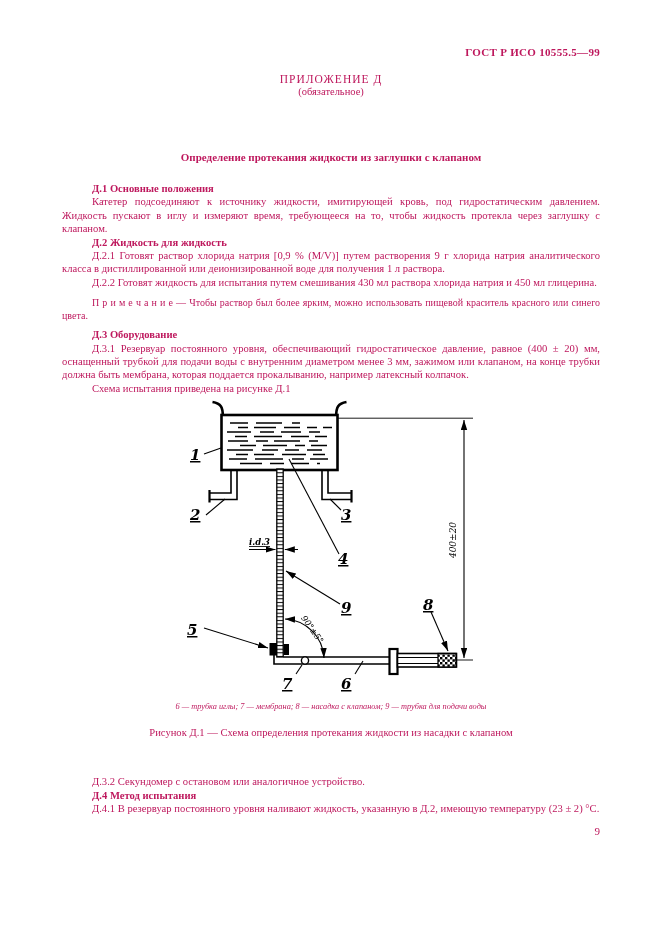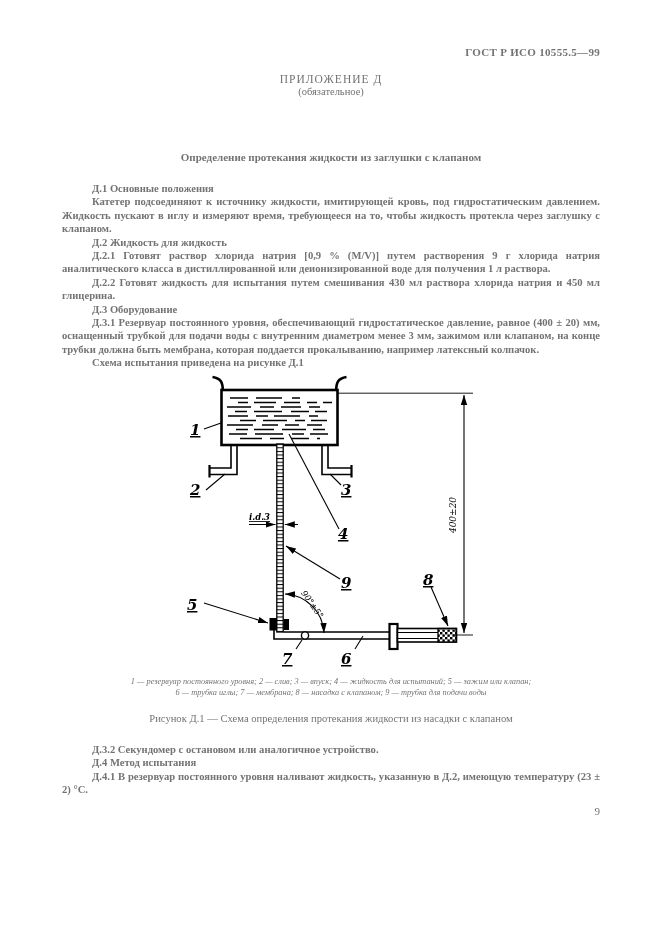--- a/index.html
+++ b/index.html
@@ -1,62 +1,63 @@
 <!DOCTYPE html>
 <html><head>
 <meta charset="utf-8">
 <style>
   html,body { margin:0; padding:0; background:#888; }
   .page {
-    width:661px; height:936px; background:#ffffff; color:#737373;
+    width:661px; height:936px; background:#ffffff; color:#be185d;
     font-family:"Liberation Serif", serif;
     position:relative; box-sizing:border-box;
     padding:46px 61px 0 62px; margin:0 auto;
     overflow:hidden;
   }
   .doc-header { font-size:11px; font-weight:bold; text-align:right; letter-spacing:.3px; }
   .appendix-label { font-size:11.5px; text-align:center; margin-top:15px; letter-spacing:1px; }
   .appendix-status { font-size:10.5px; text-align:center; margin-top:1px; }
   .doc-title { font-size:11px; font-weight:bold; text-align:center; margin-top:54px; }
   .body-block { margin-top:19px; }
   p.b {
     font-size:10.6px; line-height:13.4px; text-align:justify;
-    margin:0; text-indent:30px;font-weight:bold;
+    margin:0; text-indent:30px;
   }
   p.head { font-weight:bold; }
   p.note { font-size:10px; line-height:13px; margin:7px 0 6px; text-indent:30px; text-align:justify; }
   .figure-wrap { margin-left:88px; margin-top:2px; width:330px; height:300px; }
   svg { display:block; }
   svg .ln { stroke:#000; fill:none; }
   svg text { font-family:"DejaVu Serif", serif; fill:#000; }
   svg text.callout { font-size:15px; font-weight:bold; font-style:italic; }
   svg text.dim { font-size:9px; font-style:italic; }
   .legend { font-size:8.3px; line-height:11px; text-align:center; margin-top:4px; font-style:italic; }
   .fig-caption { font-size:10.6px; text-align:center; margin-top:15px; }
-  .tail { margin-top:19px; }
+  .tail { margin-top:37px; }
   .page-number { font-size:11px; text-align:right; margin-top:9px; }
 </style>
 </head>
 <body>
 
 <div class="page">
 
   <div class="doc-header">ГОСТ Р ИСО 10555.5—99</div>
 
   <div class="appendix-label">ПРИЛОЖЕНИЕ Д</div>
   <div class="appendix-status">(обязательное)</div>
 
   <div class="doc-title">Определение протекания жидкости из заглушки с клапаном</div>
 
   <div class="body-block">
     <p class="b head">Д.1 Основные положения</p>
     <p class="b">Катетер подсоединяют к источнику жидкости, имитирующей кровь, под гидростатическим давлением. Жидкость пускают в иглу и измеряют время, требующееся на то, чтобы жидкость протекла через заглушку с клапаном.</p>
     <p class="b head">Д.2 Жидкость для жидкость</p>
     <p class="b">Д.2.1 Готовят раствор хлорида натрия [0,9 % (M/V)] путем растворения 9 г хлорида натрия аналитического класса в дистиллированной или деионизированной воде для получения 1 л раствора.</p>
     <p class="b">Д.2.2 Готовят жидкость для испытания путем смешивания 430 мл раствора хлорида натрия и 450 мл глицерина.</p>
+    <p class="note">П р и м е ч а н и е — Чтобы раствор был более ярким, можно использовать пищевой краситель красного или синего цвета.</p>
     <p class="b head">Д.3 Оборудование</p>
     <p class="b">Д.3.1 Резервуар постоянного уровня, обеспечивающий гидростатическое давление, равное (400 ± 20) мм, оснащенный трубкой для подачи воды с внутренним диаметром менее 3 мм, зажимом или клапаном, на конце трубки должна быть мембрана, которая поддается прокалыванию, например латексный колпачок.</p>
     <p class="b">Схема испытания приведена на рисунке Д.1</p>
   </div>
 
   <div class="figure-wrap">
     <svg width="330" height="300" viewBox="150 390 330 300">
       <defs>
         <marker id="ah" markerWidth="11" markerHeight="7" refX="10" refY="3.2" orient="auto-start-reverse" markerUnits="userSpaceOnUse">
           <path d="M0,0 L10,3.2 L0,6.4 z" fill="#000"></path>
@@ -159,21 +160,20 @@
       <text class="callout" x="338" y="557" text-decoration="underline">4</text>
       <text class="callout" x="187" y="628" text-decoration="underline">5</text>
       <text class="callout" x="341" y="682" text-decoration="underline">6</text>
       <text class="callout" x="282" y="682" text-decoration="underline">7</text>
       <text class="callout" x="423" y="603" text-decoration="underline">8</text>
       <text class="callout" x="341" y="606" text-decoration="underline">9</text>
     </svg>
   </div>
 
   <div class="legend">
-    <div>1 — резервуар постоянного уровня; 2 — слив; 3 — впуск; 4 — жидкость для испытаний; 5 — зажим или клапан;</div>
     <div>6 — трубка иглы; 7 — мембрана; 8 — насадка с клапаном; 9 — трубка для подачи воды</div>
   </div>
 
   <div class="fig-caption">Рисунок Д.1 — Схема определения протекания жидкости из насадки с клапаном</div>
 
   <div class="tail">
     <p class="b">Д.3.2 Секундомер с остановом или аналогичное устройство.</p>
     <p class="b head">Д.4 Метод испытания</p>
     <p class="b">Д.4.1 В резервуар постоянного уровня наливают жидкость, указанную в Д.2, имеющую температуру (23 ± 2) °С.</p>
   </div>

